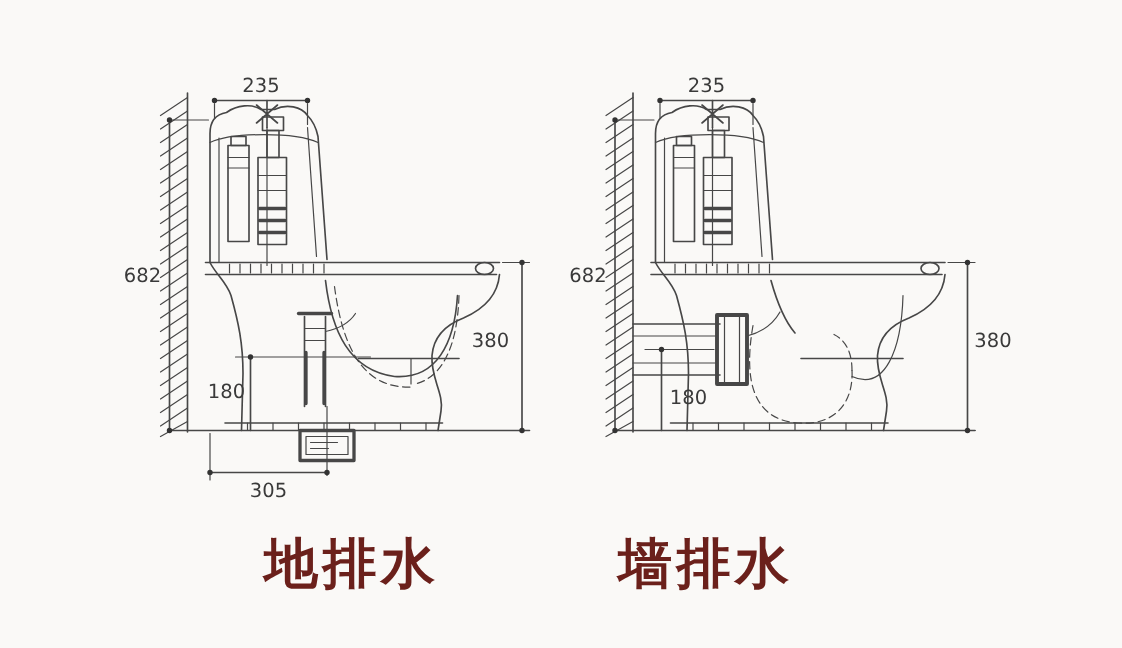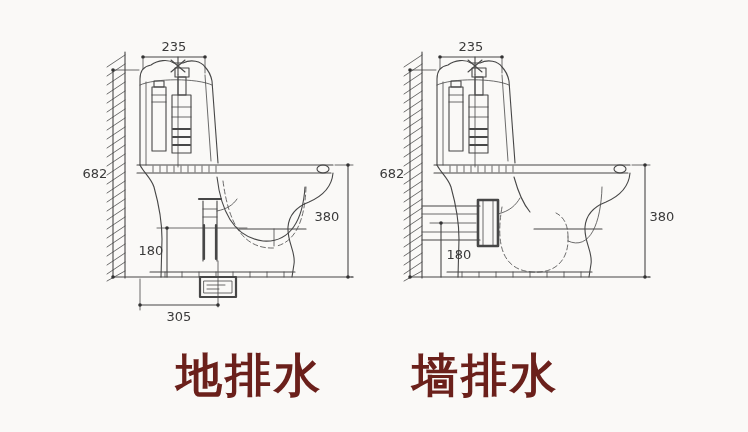--- a/index.html
+++ b/index.html
@@ -1,40 +1,40 @@
 <!DOCTYPE html>
 <html><head>
 <meta charset="utf-8">
 <style>
   html,body{margin:0;padding:0;}
   body{
     width:748px;height:432px;position:relative;overflow:hidden;
     background:#faf9f7;
     font-family:"DejaVu Sans",sans-serif;
   }
-  .drawing{position:absolute;top:15px;}
+  .drawing{position:absolute;top:25px;}
   #drawing-left{left:55px;}
   #drawing-right{left:352px;}
   svg{display:block;}
   svg line, svg path, svg rect, svg ellipse{
     fill:none;stroke:#474747;stroke-width:1.1;stroke-linecap:round;stroke-linejoin:round;
   }
   svg .bold{stroke-width:2.2;}
   svg .xbold{stroke-width:2.6;}
   svg .thin{stroke-width:0.8;}
   svg .dashed{stroke-dasharray:5 3;}
   svg .dot{fill:#333;stroke:none;}
   svg text{
     fill:#3a3a3a;stroke:none;
     font-family:"DejaVu Sans",sans-serif;font-size:13px;
   }
   .caption{
     position:absolute;top:352px;
     font-family:"Liberation Serif","DejaVu Serif",serif;
-    font-weight:bold;font-size:46px;line-height:48px;
+    font-weight:bold;font-size:36px;line-height:48px;
     color:#6b201b;letter-spacing:3px;white-space:nowrap;
   }
   #caption-left{left:176px;}
   #caption-right{left:412px;}
 </style>
 </head>
 <body>
 
 <div class="drawing" id="drawing-left">
 <svg width="310" height="315" viewBox="0 0 310 315">

